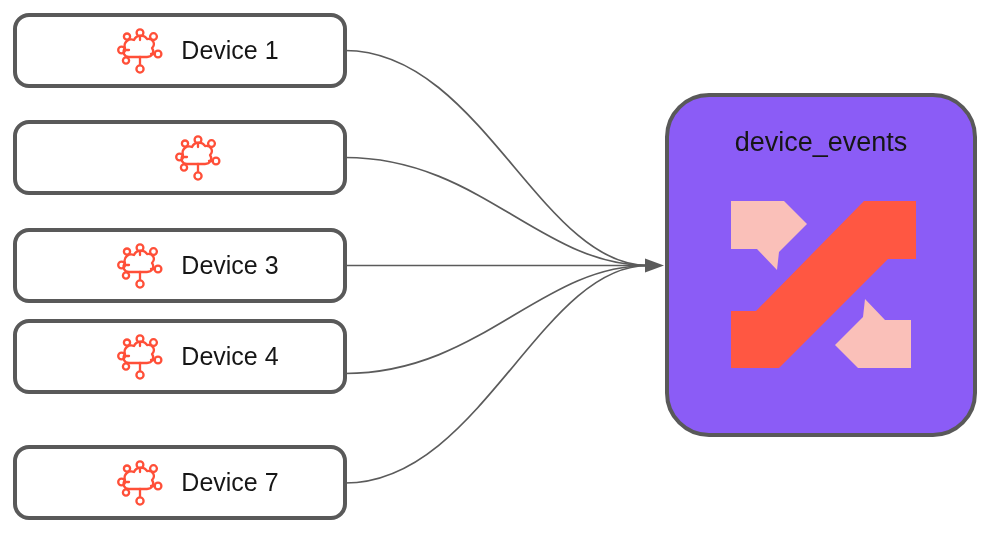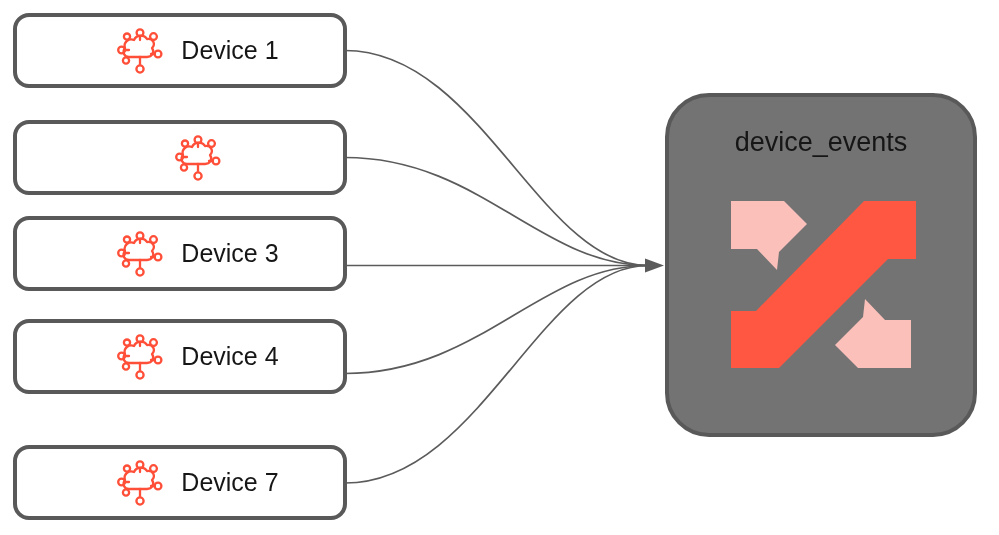--- a/index.html
+++ b/index.html
@@ -12,21 +12,21 @@
     position:absolute;left:13px;width:334px;height:75px;box-sizing:border-box;
     background:#ffffff;border:4px solid #595959;border-radius:16px;
     display:flex;align-items:center;justify-content:center;gap:18px;z-index:2;padding-left:36px;
   }
   .device-label{
     font-size:25px;color:#161616;white-space:nowrap;
   }
   .iot-icon{width:46px;height:46px;flex:0 0 auto;}
   .stream-node{
     position:absolute;left:665px;top:93px;width:312px;height:344px;box-sizing:border-box;
-    background:#737373;border:4px solid #595959;border-radius:44px;
+    background:#8b5cf6;border:4px solid #595959;border-radius:44px;
     text-align:center;z-index:2;
   }
   .stream-title{
     margin-top:29px;font-size:27px;line-height:33px;color:#161616;
   }
   .stream-icon{display:block;margin:40px auto 0 auto;width:190px;height:171px;}
 </style>
 </head>
 <body>
 
@@ -71,21 +71,21 @@
       <circle cx="23" cy="4.8" r="3.4"></circle>
         <circle cx="10" cy="8.6" r="3.1"></circle>
       <circle cx="36.5" cy="8.6" r="3.4"></circle>
         <circle cx="4.6" cy="22" r="3.4"></circle>
       <circle cx="41" cy="26" r="3.4"></circle>
         <circle cx="23" cy="41" r="3.6"></circle>
       <circle cx="9" cy="32.5" r="3.1"></circle>
     </svg>
   </div>
 
-  <div class="device-node" style="top:216px">
+  <div class="device-node" style="top:228px">
     <svg class="iot-icon" viewBox="0 0 46 46" fill="none" stroke="#FF4F38" stroke-width="2.3" stroke-linejoin="round" stroke-linecap="round">
       <path d="M12 29 C7 29 5 24 8 20 C6 14 12 10 17 12 C19 7 27 6 30 11 C36 10 39 16 35 20 C38 24 35 29 30 29 Z"></path>
       <line x1="23" y1="29" x2="23" y2="36"></line>
         <line x1="23" y1="8" x2="23" y2="12"></line>
       <line x1="8" y1="22" x2="12" y2="22"></line>
         <line x1="34" y1="26" x2="38" y2="26"></line>
       <circle cx="23" cy="4.8" r="3.4"></circle>
         <circle cx="10" cy="8.6" r="3.1"></circle>
       <circle cx="36.5" cy="8.6" r="3.4"></circle>
         <circle cx="4.6" cy="22" r="3.4"></circle>

